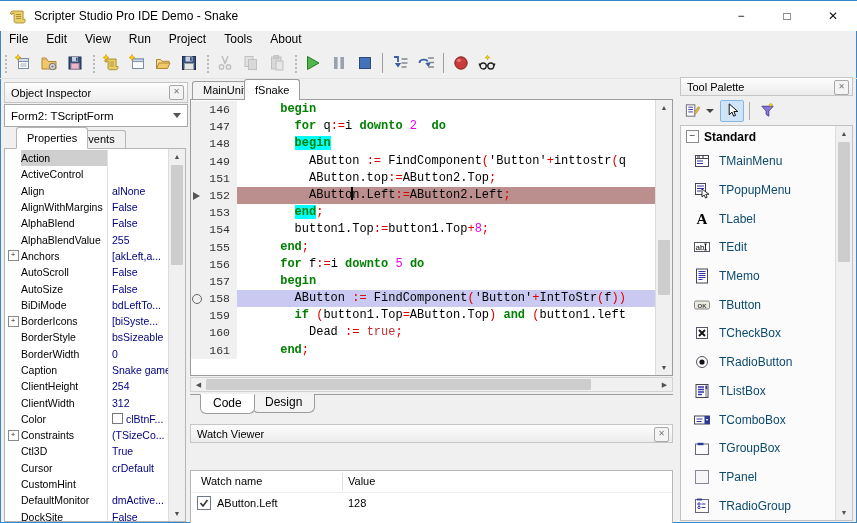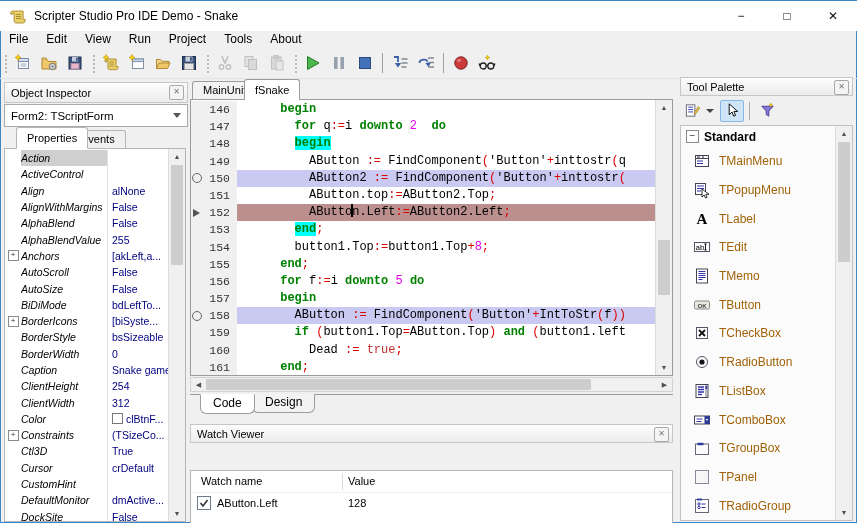--- a/index.html
+++ b/index.html
@@ -46,21 +46,21 @@
   .oitab.active{background:#fff;height:20px;line-height:20px;z-index:2;margin-bottom:-1px;border-bottom:1px solid #fff;}
   .oitab.t0{left:0;margin-left:12px;} .oitab.t1{left:66px;}
   .oi-grid{position:absolute;left:4px;top:148px;width:182px;height:374px;background:#fff;
            border:1px solid #b5b5b5;box-sizing:border-box;overflow:hidden;}
   .oi-rows{position:absolute;left:0;top:1px;right:16px;bottom:0;}
   .prow{display:flex;height:16.3px;align-items:center;font-size:10.5px;}
   .pexp{width:16px;flex:0 0 16px;display:flex;align-items:center;justify-content:center;}
   .expbox{width:9px;height:9px;border:1px solid #8a8a8a;background:#fff;font-size:8px;line-height:8px;
           text-align:center;color:#333;}
   .pname{width:86px;flex:0 0 86px;overflow:hidden;white-space:nowrap;border-right:1px solid #e2e2e2;
-         height:100%;display:flex;align-items:center;color:#000;font-style:italic;}
+         height:100%;display:flex;align-items:center;color:#000;}
   .prow.sel .pname,.prow.sel .pexp{background:#cfcfcf;}
   .pval{flex:1;padding-left:4px;color:#000080;overflow:hidden;white-space:nowrap;display:flex;align-items:center;}
   .swatch{width:9px;height:9px;border:1px solid #777;background:#fff;margin-right:3px;flex:0 0 9px;}
   
   .vsb{position:absolute;top:0;right:0;width:16px;bottom:0;background:#f0f0f0;border-left:1px solid #dcdcdc;}
   .sb-ar{position:absolute;left:0;width:16px;height:15px;font-size:7px;color:#505050;text-align:center;line-height:15px;}
   .sb-ar.up{top:0;} .sb-ar.dn{bottom:0;}
   .sb-th{position:absolute;left:2px;width:12px;background:#cdcdcd;border-radius:1px;}
   .hsb{position:absolute;left:190px;top:377px;width:483px;height:15px;background:#f0f0f0;
        border:1px solid #d2d2d2;box-sizing:border-box;}
@@ -115,21 +115,21 @@
   .tp-btn.active{background:#cfe5f7;border:1px solid #86b7e2;box-sizing:border-box;}
   .tp-btn svg{width:17px;height:17px;}
   .tp-drop{width:0;height:0;border-left:4px solid transparent;border-right:4px solid transparent;
            border-top:4px solid #444;margin:0 6px 0 2px;}
   .tp-sep{width:1px;height:18px;background:#aaa;margin:0 5px;}
   .tp-box{position:absolute;left:680px;top:125px;width:173px;height:396px;background:#fbfbfb;
           border:1px solid #c2c2c2;box-sizing:border-box;overflow:hidden;}
   .tp-cat{display:flex;align-items:center;height:21px;font-size:12px;margin-left:5px;}
   .colbox{width:11px;height:11px;border:1px solid #8a8a8a;background:#fff;font-size:10px;line-height:9px;
           text-align:center;color:#333;margin-right:5px;}
-  .tp-item{display:flex;align-items:center;height:28.7px;font-size:12px;color:#a16207;}
+  .tp-item{display:flex;align-items:center;height:28.7px;font-size:12px;color:#0c4a6e;}
   .tp-ico{width:18px;height:18px;margin-left:12px;flex:0 0 18px;}
   .tp-ico svg{width:18px;height:18px;display:block;}
   .tp-label{margin-left:8px;}
 </style>
 </head>
 <body>
 
 <div class="titlebar">
   <span class="appicon">
     <svg viewBox="0 0 18 18">
@@ -518,21 +518,20 @@
 <div class="ed-tabs">
   <div class="etab e0">MainUnit</div>
   <div class="etab e1 active">fSnake</div>
 </div>
 <div class="code-box">
   <div class="code-lines">
       <div class="cl"><span class="gut">146</span><span class="ctext"><span class="tk-p">      </span><span class="tk-k">begin</span></span></div>
       <div class="cl"><span class="gut">147</span><span class="ctext"><span class="tk-p">        </span><span class="tk-k">for</span><span class="tk-p"> q</span><span class="tk-y">:=</span><span class="tk-p">i</span><span class="tk-p"> </span><span class="tk-k">downto</span><span class="tk-p"> </span><span class="tk-n">2</span><span class="tk-p">  </span><span class="tk-k">do</span></span></div>
       <div class="cl"><span class="gut">148</span><span class="ctext"><span class="tk-p">        </span><span class="tk-m">begin</span></span></div>
       <div class="cl"><span class="gut">149</span><span class="ctext"><span class="tk-p">          AButton </span><span class="tk-y">:=</span><span class="tk-p"> FindComponent</span><span class="tk-y">(</span><span class="tk-s">'Button'</span><span class="tk-y">+</span><span class="tk-p">inttostr</span><span class="tk-y">(</span><span class="tk-p">q</span></span></div>
-      <div class="cl hl-b"><span class="gut">150<span class="g-bp"></span></span><span class="ctext"><span class="tk-p">          AButton2 </span><span class="tk-y">:=</span><span class="tk-p"> FindComponent</span><span class="tk-y">(</span><span class="tk-s">'Button'</span><span class="tk-y">+</span><span class="tk-p">inttostr</span><span class="tk-y">(</span></span></div>
       <div class="cl"><span class="gut">151</span><span class="ctext"><span class="tk-p">          AButton.top</span><span class="tk-y">:=</span><span class="tk-p">AButton2.Top</span><span class="tk-y">;</span></span></div>
       <div class="cl hl-x"><span class="gut">152<span class="g-ar"></span></span><span class="ctext"><span class="tk-p">          AButto</span><span class="caret"></span><span class="tk-p">n.Left</span><span class="tk-y">:=</span><span class="tk-p">AButton2.Left</span><span class="tk-y">;</span></span></div>
       <div class="cl"><span class="gut">153</span><span class="ctext"><span class="tk-p">        </span><span class="tk-m">end</span><span class="tk-y">;</span></span></div>
       <div class="cl"><span class="gut">154</span><span class="ctext"><span class="tk-p">        button1.Top</span><span class="tk-y">:=</span><span class="tk-p">button1.Top</span><span class="tk-y">+</span><span class="tk-n">8</span><span class="tk-y">;</span></span></div>
       <div class="cl"><span class="gut">155</span><span class="ctext"><span class="tk-p">      </span><span class="tk-k">end</span><span class="tk-y">;</span></span></div>
       <div class="cl"><span class="gut">156</span><span class="ctext"><span class="tk-p">      </span><span class="tk-k">for</span><span class="tk-p"> f</span><span class="tk-y">:=</span><span class="tk-p">i</span><span class="tk-p"> </span><span class="tk-k">downto</span><span class="tk-p"> </span><span class="tk-n">5</span><span class="tk-p"> </span><span class="tk-k">do</span></span></div>
       <div class="cl"><span class="gut">157</span><span class="ctext"><span class="tk-p">      </span><span class="tk-k">begin</span></span></div>
       <div class="cl hl-b"><span class="gut">158<span class="g-bp"></span></span><span class="ctext"><span class="tk-p">        AButton </span><span class="tk-y">:=</span><span class="tk-p"> FindComponent</span><span class="tk-y">(</span><span class="tk-s">'Button'</span><span class="tk-y">+</span><span class="tk-p">IntToStr</span><span class="tk-y">(</span><span class="tk-p">f</span><span class="tk-y">))</span></span></div>
       <div class="cl"><span class="gut">159</span><span class="ctext"><span class="tk-p">        </span><span class="tk-k">if</span><span class="tk-p"> </span><span class="tk-y">(</span><span class="tk-p">button1.Top</span><span class="tk-y">=</span><span class="tk-p">AButton.Top</span><span class="tk-y">)</span><span class="tk-p"> </span><span class="tk-k">and</span><span class="tk-p"> </span><span class="tk-y">(</span><span class="tk-p">button1.left</span></span></div>
       <div class="cl"><span class="gut">160</span><span class="ctext"><span class="tk-p">          Dead </span><span class="tk-y">:=</span><span class="tk-p"> </span><span class="tk-r">true</span><span class="tk-y">;</span></span></div>

